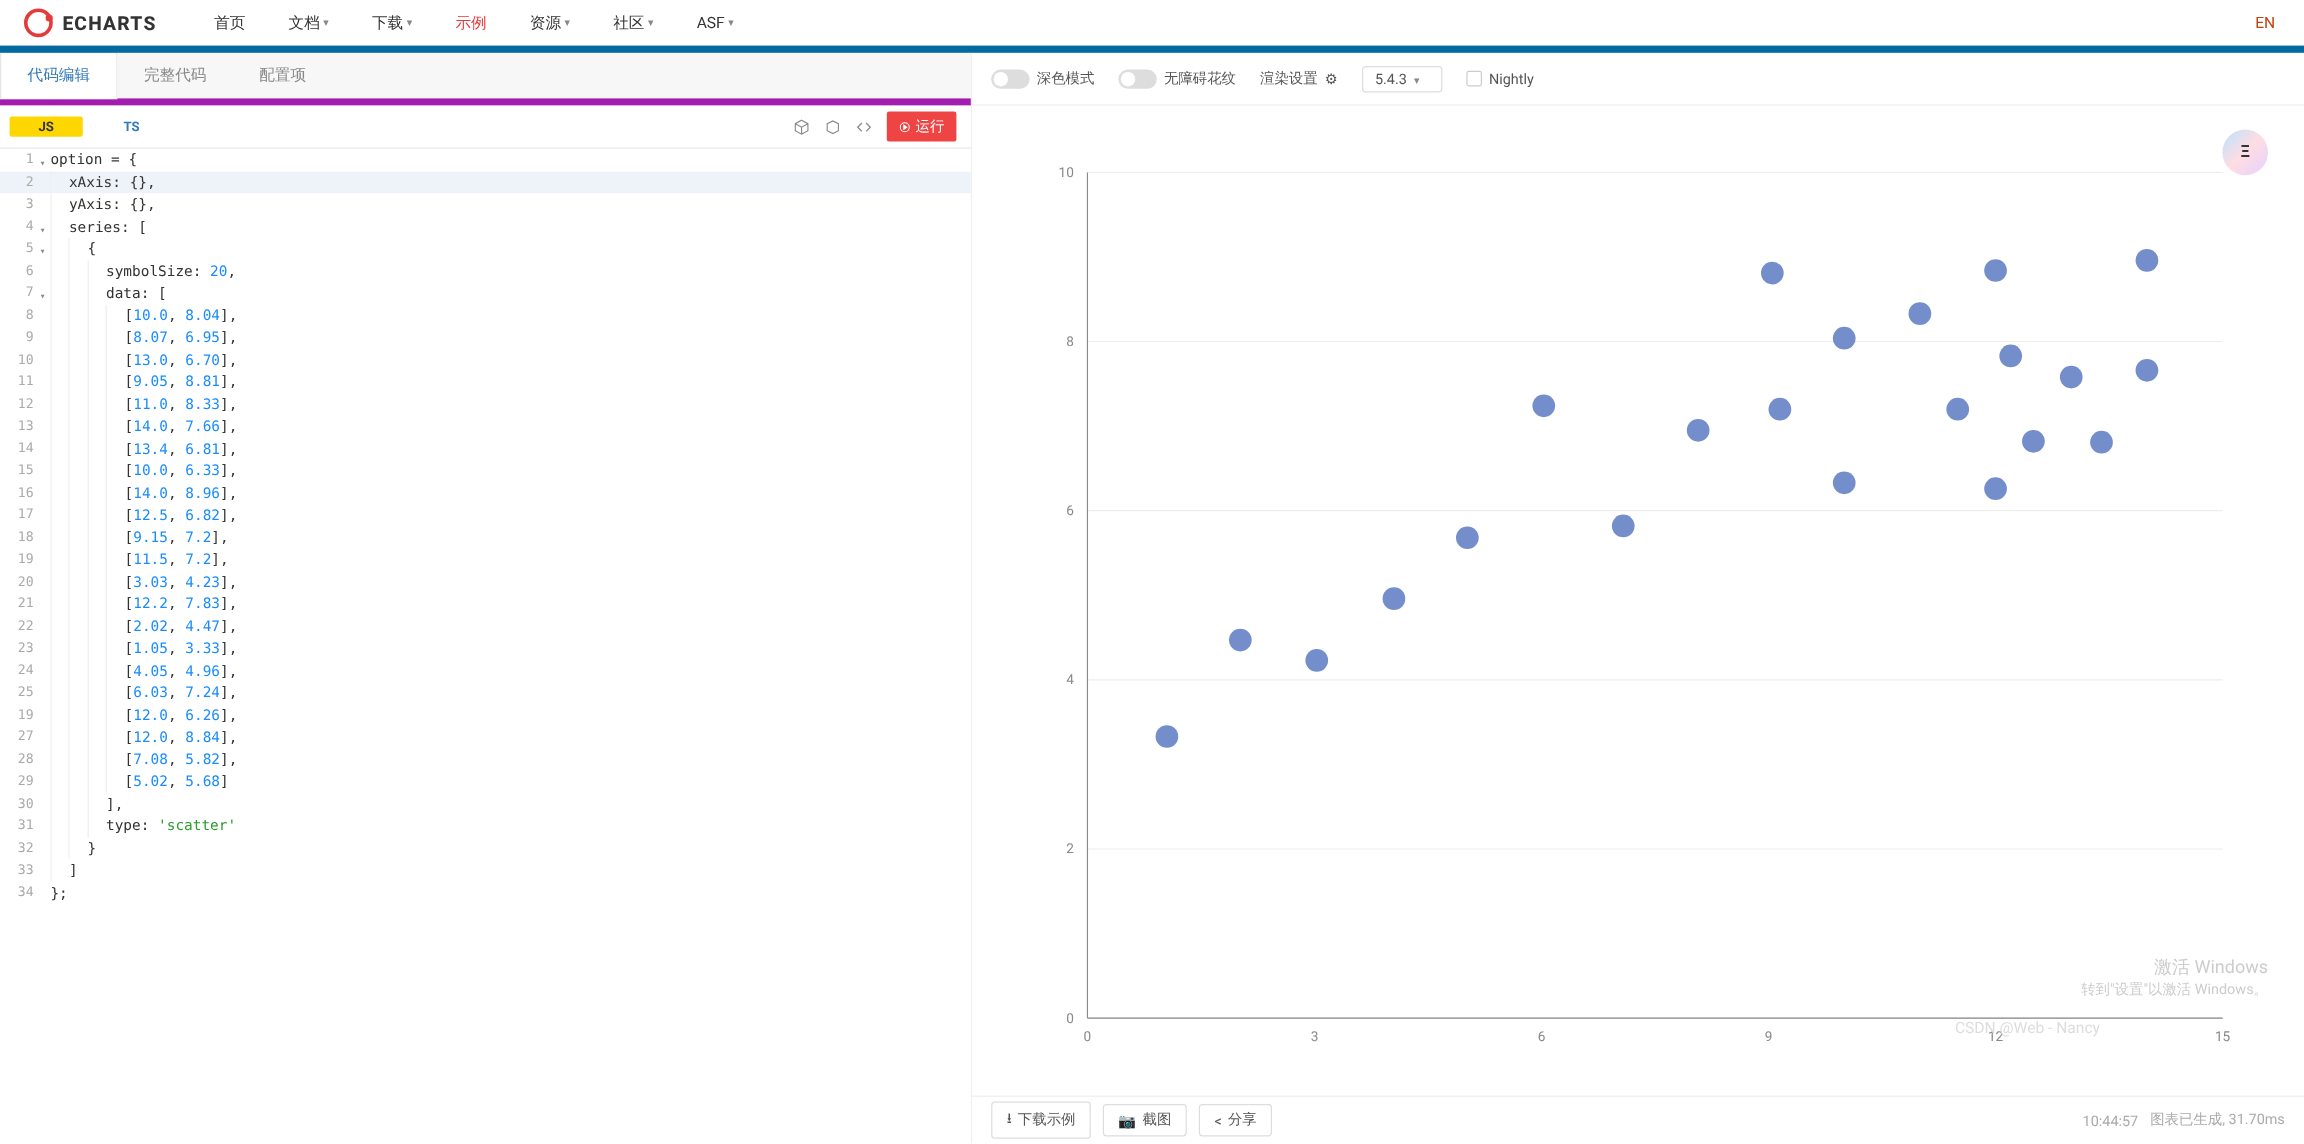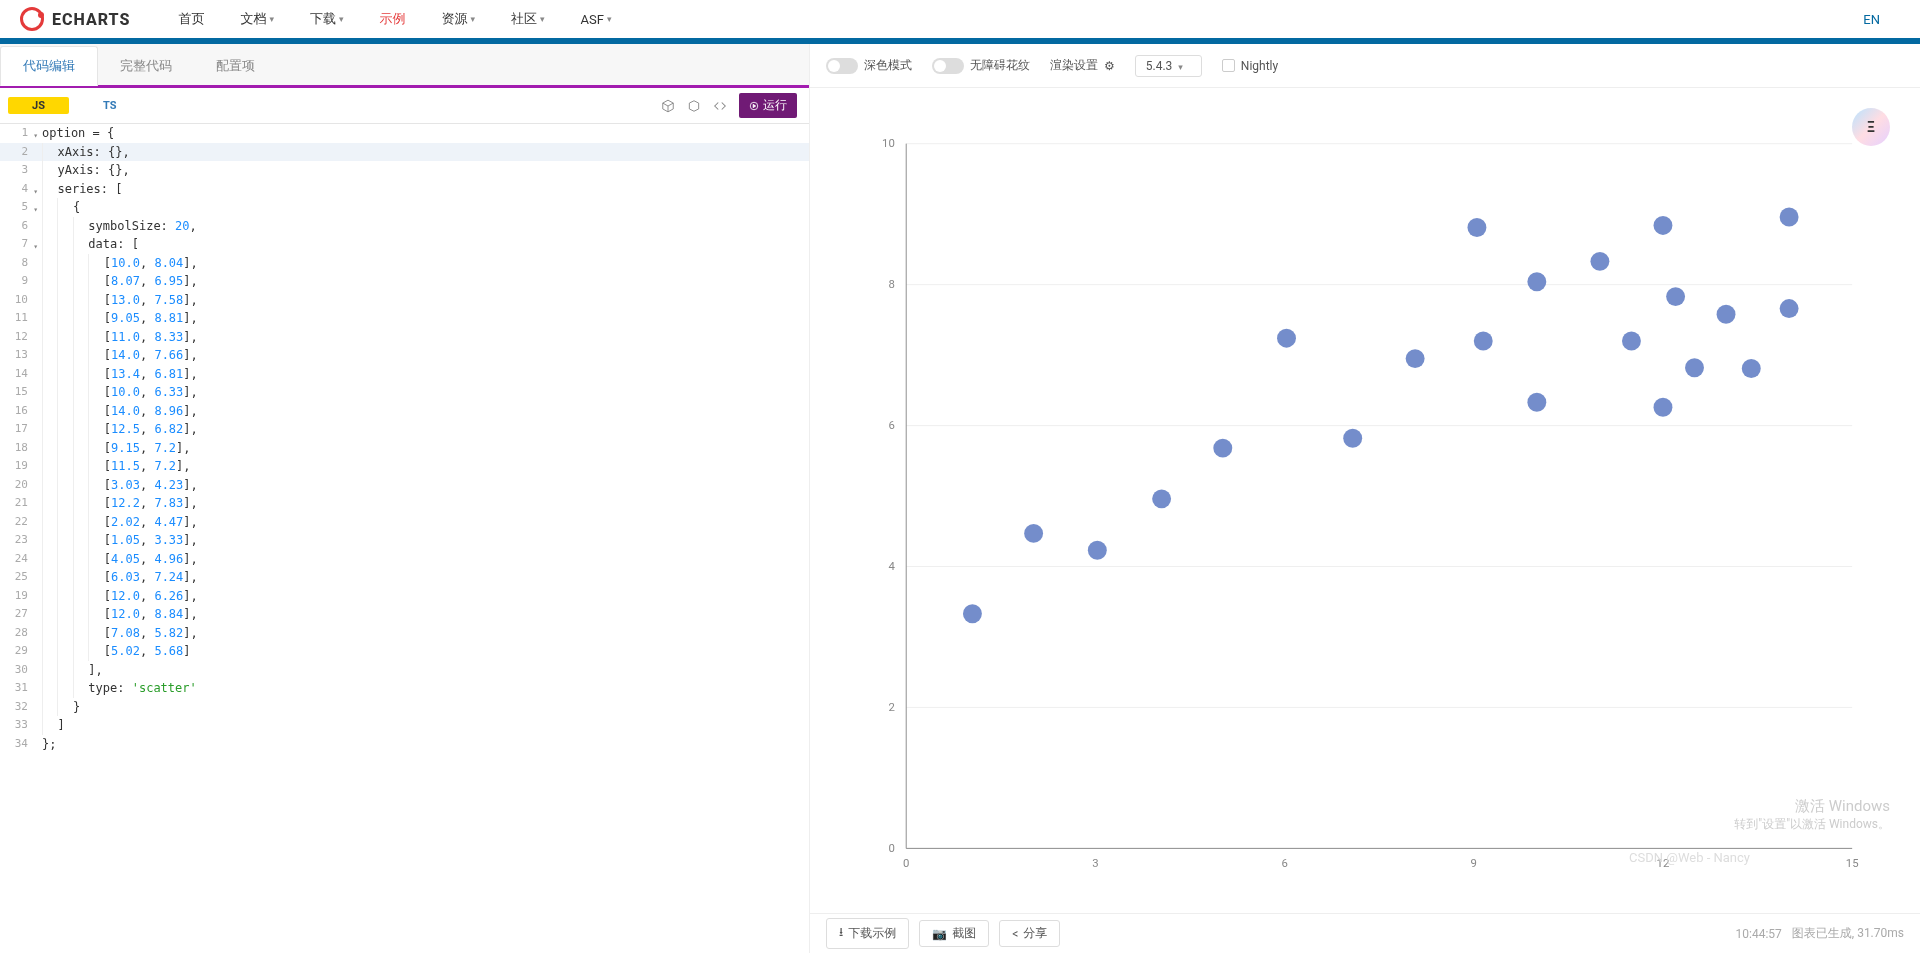--- a/index.html
+++ b/index.html
@@ -9,34 +9,34 @@
   .topnav { height: 44px; border-bottom: 6px solid #0369a1; display: flex; align-items: center; padding: 0 20px; position: relative; }
   .logo { display: flex; align-items: center; gap: 8px; margin-right: 30px; }
   .logo-mark { width: 24px; height: 24px; border-radius: 50%; border: 3px solid #e43a3a; position: relative; }
   .logo-mark::after { content:''; position:absolute; right:-3px; top:2px; width:6px; height:6px; background:#e43a3a; border-radius:50%; }
   .logo-text { font-weight: 800; font-size: 16px; letter-spacing: 1px; color:#333; }
   .navlinks { display: flex; gap: 0; align-items: center; }
   .navlinks a { padding: 0 18px; height:44px; display:flex; align-items:center; color:#333; text-decoration:none; font-size:13px; cursor:pointer; position:relative; }
   .navlinks a.active { color:#e43a3a; }
   .navlinks a.active::before { content:''; position:absolute; top:0; left:0; right:0; height:2px; background:#e43a3a; }
   .caret { font-size:9px; margin-left:3px; color:#888; }
-  .lang { position:absolute; right:40px; color:#0369a1; font-size:13px; cursor:pointer; }
+  .lang { position:absolute; right:24px; color:#c2410c; font-size:13px; cursor:pointer; }
 
   
   .main { display:flex; height: calc(100% - 44px); }
   .left { width: 810px; border-right:1px solid #eee; display:flex; flex-direction:column; background:#fbfbfb; }
-  .etabs { height:44px; display:flex; align-items:flex-end; border-bottom:3px solid #a21caf; background:#f7f7f7; }
+  .etabs { height:44px; display:flex; align-items:flex-end; border-bottom:6px solid #a21caf; background:#f7f7f7; }
   .etabs .etab { padding:10px 22px; font-size:13px; color:#888; cursor:pointer; }
   .etabs .etab.active { color:#337ab7; background:#fff; border:1px solid #e5e5e5; border-bottom:1px solid #fff; margin-bottom:-1px; border-radius:3px 3px 0 0; }
   .subtool { height:36px; display:flex; align-items:center; border-bottom:1px solid #e5e5e5; background:#fff; }
   .lang-badge { background:#FFD700; color:#333; font-weight:bold; font-size:11px; padding:2px 24px; border-radius:2px; margin-left:8px; }
   .lang-badge.ts { background:none; color:#337ab7; margin-left:10px; }
   .subtool .spacer { flex:1; }
   .ticon { width:26px; height:24px; display:flex; align-items:center; justify-content:center; color:#888; cursor:pointer; }
-  .runbtn { background:#701a75; color:#fff; border:none; padding:4px 10px; font-size:12px; border-radius:2px; margin:0 12px 0 6px; cursor:pointer; display:flex; align-items:center; gap:4px; }
+  .runbtn { background:#ef4444; color:#fff; border:none; padding:4px 10px; font-size:12px; border-radius:2px; margin:0 12px 0 6px; cursor:pointer; display:flex; align-items:center; gap:4px; }
   
   
   .editor { flex:1; overflow:auto; font-family: Consolas, Monaco, monospace; font-size:12px; line-height:18.5px; background:#fff; }
   .codeline { display:flex; }
   .codeline.hl { background:#eef3f9; }
   .gutter { width:38px; text-align:right; padding-right:10px; color:#aaa; user-select:none; font-size:11px; position:relative; }
   .fold { position:absolute; right:0; top:3px; font-size:8px; color:#888; }
   .codetxt { white-space:pre; color:#333; padding-left:4px; }
   .codetxt .ind { color:#ddd; border-left:1px solid #eee; display:inline-block; }
   .tk-num { color:#1a8cff; }
@@ -153,21 +153,21 @@
         <div class="codeline">
           <div class="gutter">8</div>
           <div class="codetxt"><span class="ind">  </span><span class="ind">  </span><span class="ind">  </span><span class="ind">  </span>[<span class="tk-num">10.0</span>, <span class="tk-num">8.04</span>],</div>
         </div>
         <div class="codeline">
           <div class="gutter">9</div>
           <div class="codetxt"><span class="ind">  </span><span class="ind">  </span><span class="ind">  </span><span class="ind">  </span>[<span class="tk-num">8.07</span>, <span class="tk-num">6.95</span>],</div>
         </div>
         <div class="codeline">
           <div class="gutter">10</div>
-          <div class="codetxt"><span class="ind">  </span><span class="ind">  </span><span class="ind">  </span><span class="ind">  </span>[<span class="tk-num">13.0</span>, <span class="tk-num">7.58</span>],</div>
+          <div class="codetxt"><span class="ind">  </span><span class="ind">  </span><span class="ind">  </span><span class="ind">  </span>[<span class="tk-num">13.0</span>, <span class="tk-num">6.70</span>],</div>
         </div>
         <div class="codeline">
           <div class="gutter">11</div>
           <div class="codetxt"><span class="ind">  </span><span class="ind">  </span><span class="ind">  </span><span class="ind">  </span>[<span class="tk-num">9.05</span>, <span class="tk-num">8.81</span>],</div>
         </div>
         <div class="codeline">
           <div class="gutter">12</div>
           <div class="codetxt"><span class="ind">  </span><span class="ind">  </span><span class="ind">  </span><span class="ind">  </span>[<span class="tk-num">11.0</span>, <span class="tk-num">8.33</span>],</div>
         </div>
         <div class="codeline">

